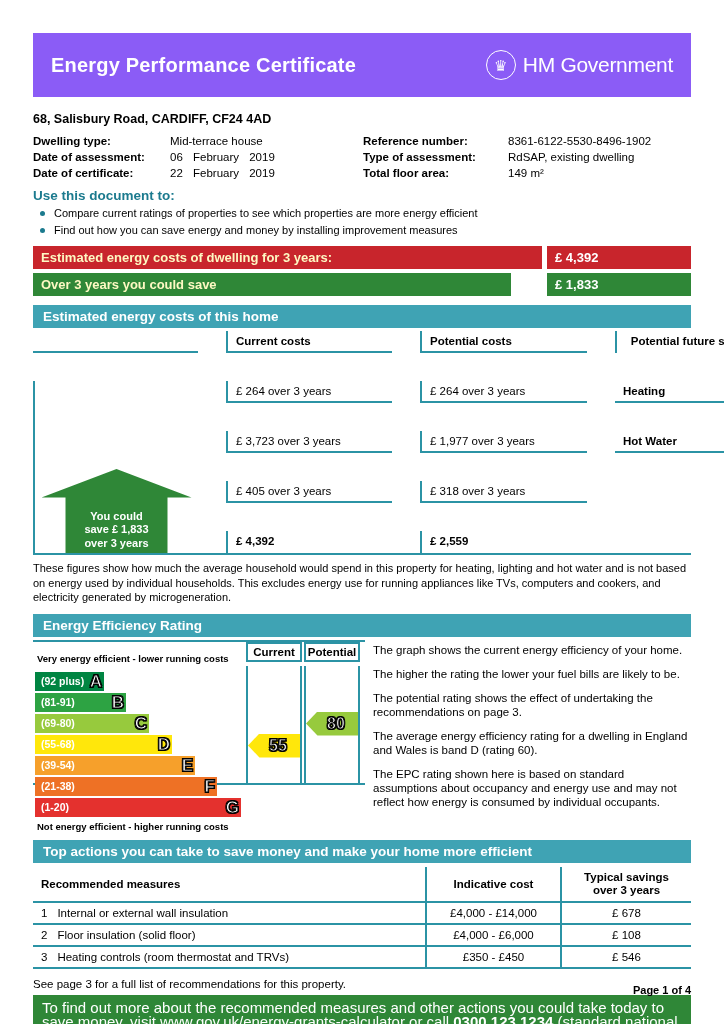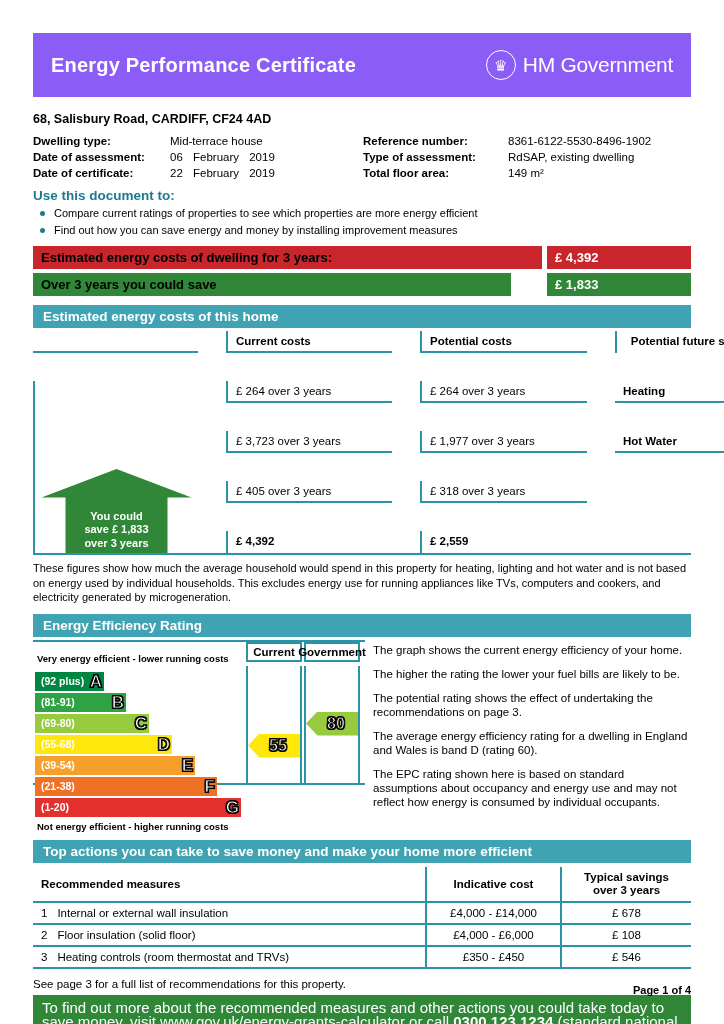--- a/index.html
+++ b/index.html
@@ -27,21 +27,21 @@
   .right .dlabel { width:145px; }
   .wide-date { word-spacing:7px; }
 
   .use-head { margin-top:7px; color:#1B7A8E; font-weight:bold; font-size:13.5px; }
   .bullet-row { display:flex; align-items:flex-start; margin-top:4px; font-size:11px; line-height:13px; }
   .bullet-dot { width:5px; height:5px; border-radius:50%; background:#1B7A8E; margin:4px 9px 0 7px; flex:0 0 auto; }
 
   
   .banner { display:flex; gap:5px; margin-top:9px; }
   .banner + .banner { margin-top:4px;gap:36px; }
-  .banner-main { flex:1; color:#000000; font-weight:bold; font-size:13px; padding:4px 8px; }
+  .banner-main { flex:1; color:#fef9c3; font-weight:bold; font-size:13px; padding:4px 8px; }
   .banner-val { width:144px; color:#fff; font-weight:bold; font-size:13px; padding:4px 8px; }
   .red  { background:#C8252C; }
   .green{ background:#2F8737; }
 
   .section-banner { margin-top:9px; background:#3FA3B4; color:#fff; font-weight:bold; font-size:13.5px; padding:4px 10px; }
 
   
   .cost-table { margin-top:3px; display:grid; grid-template-columns:165px 166px 167px 160px; border-bottom:2px solid #2B93A5;gap:28px; }
   .ct { font-size:11.5px; padding:4px 8px; min-height:22px; }
   .ct.vline { border-left:2px solid #2B93A5; }
@@ -233,21 +233,21 @@
           </div>
           <div class="band band-g">
             <span class="band-range">(1-20)</span>
             <span class="band-letter">G</span>
           </div>
         </div>
 
         <div class="scale-label bottom">Not energy efficient - higher running costs</div>
 
         <div class="col-head cur">Current</div>
-        <div class="col-head pot">Government</div>
+        <div class="col-head pot">Potential</div>
         <div class="col-body cur"></div>
         <div class="col-body pot"></div>
 
         <div class="rating-arrow cur">55</div>
         <div class="rating-arrow pot">80</div>
       </div>
 
       <div class="eer-notes">
         <p>The graph shows the current energy efficiency of your home.</p>
         <p>The higher the rating the lower your fuel bills are likely to be.</p>

